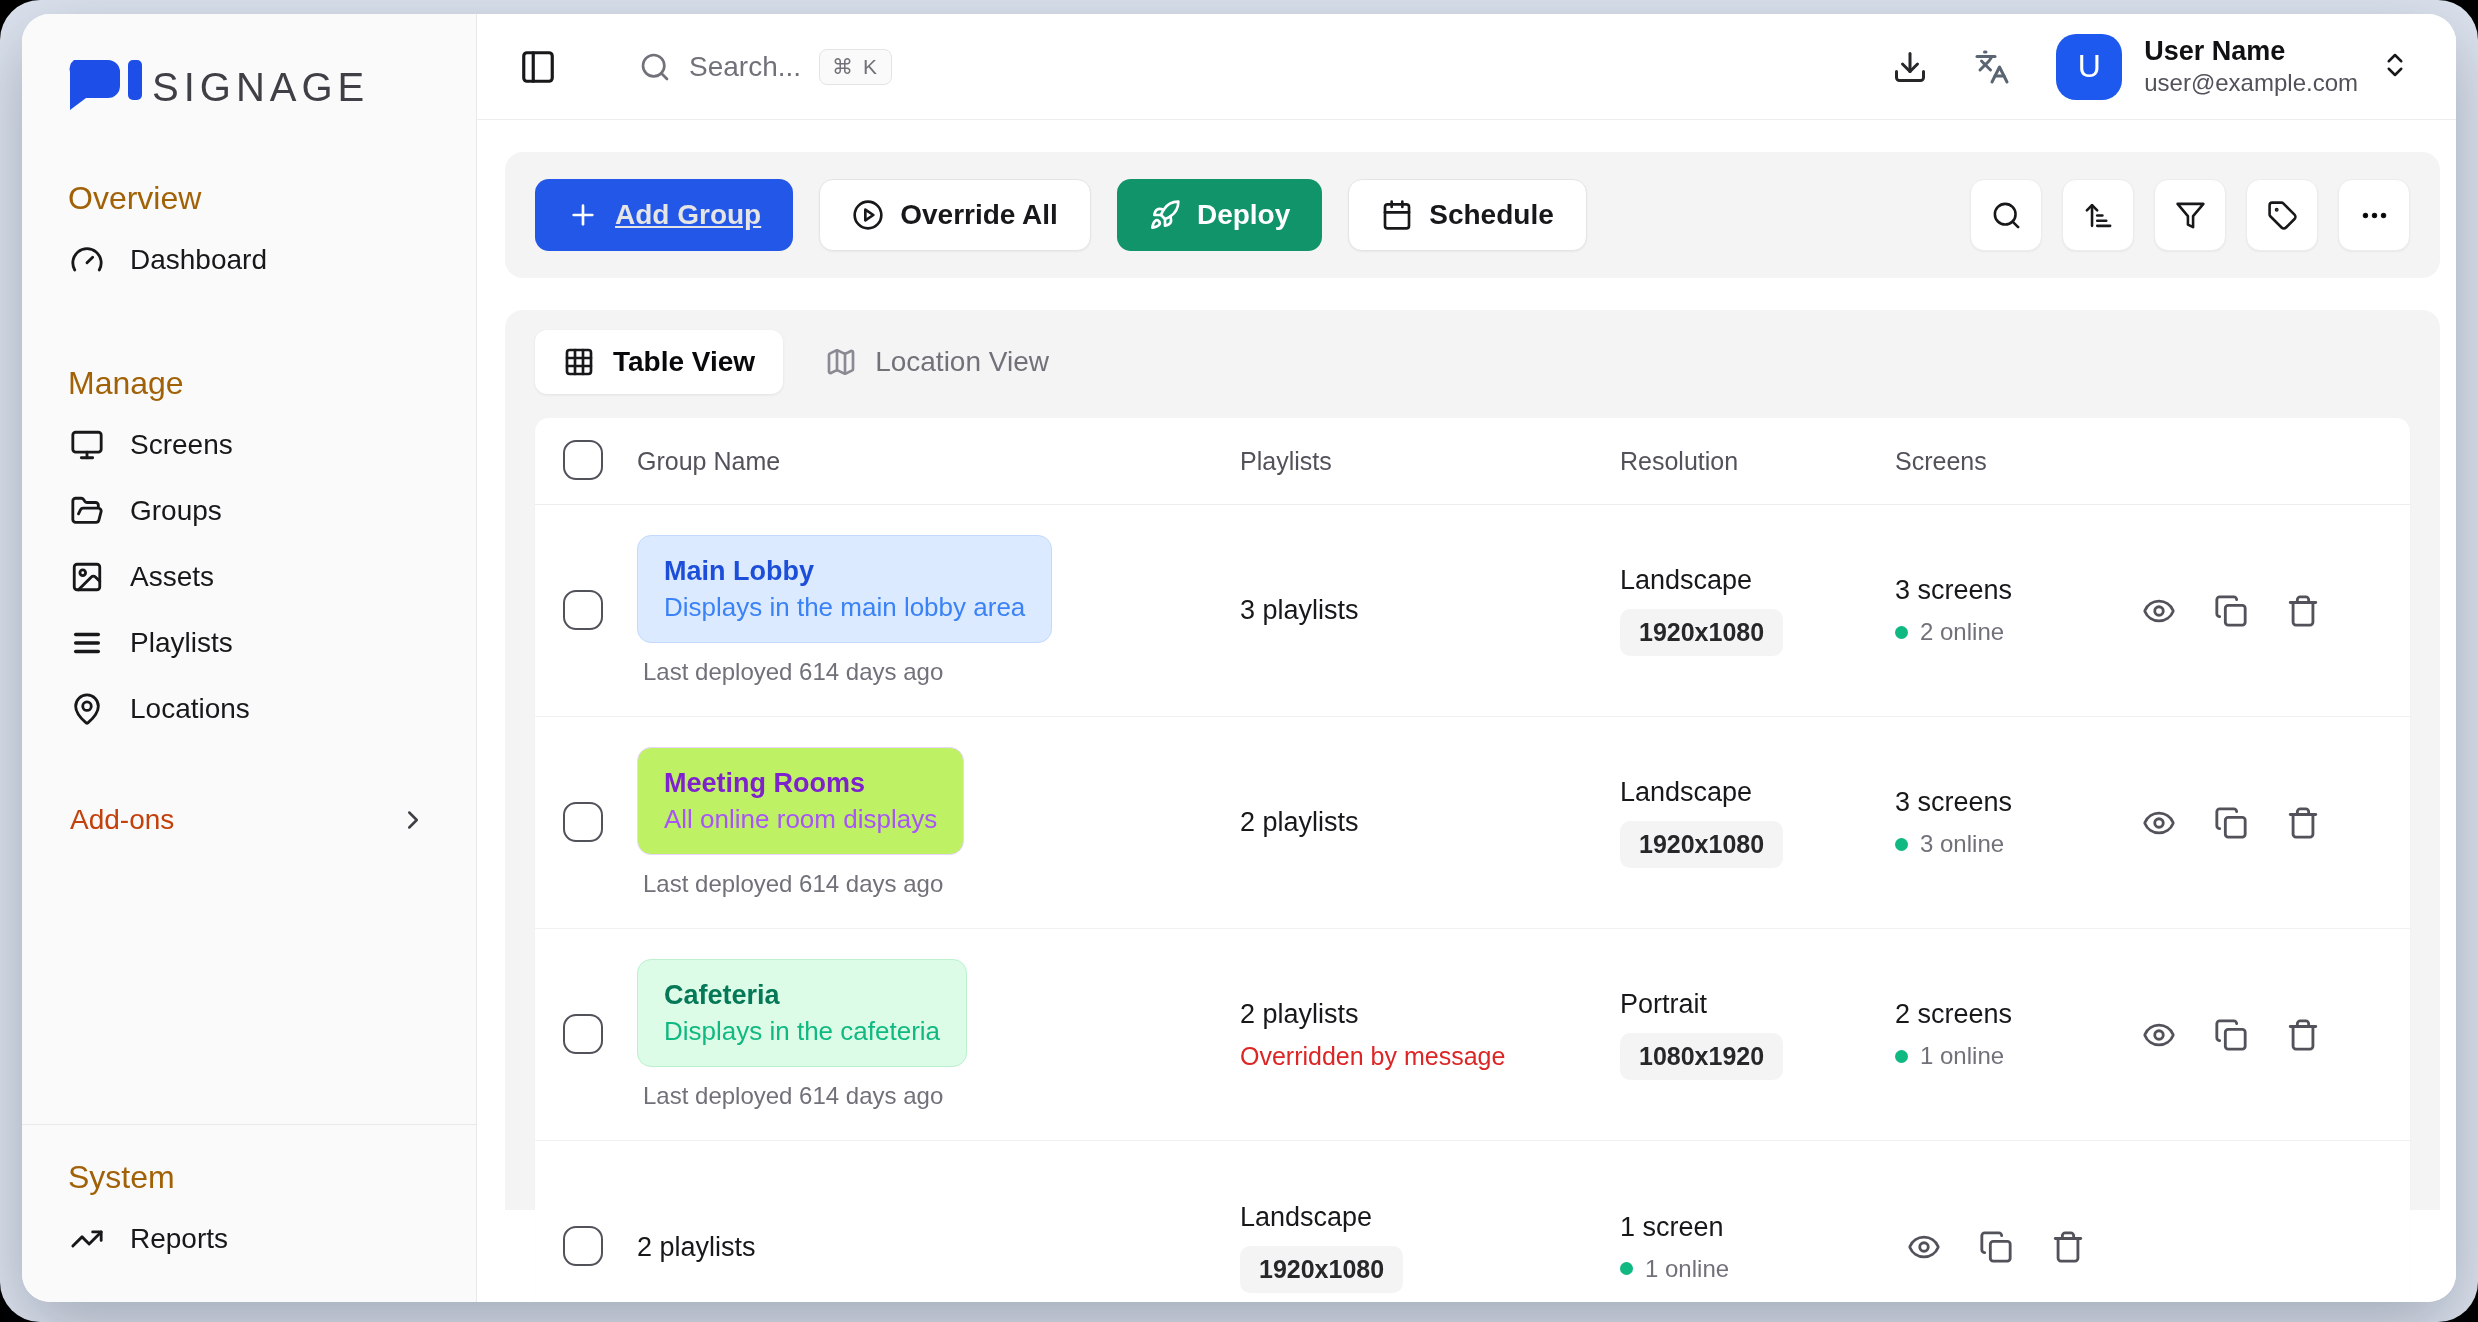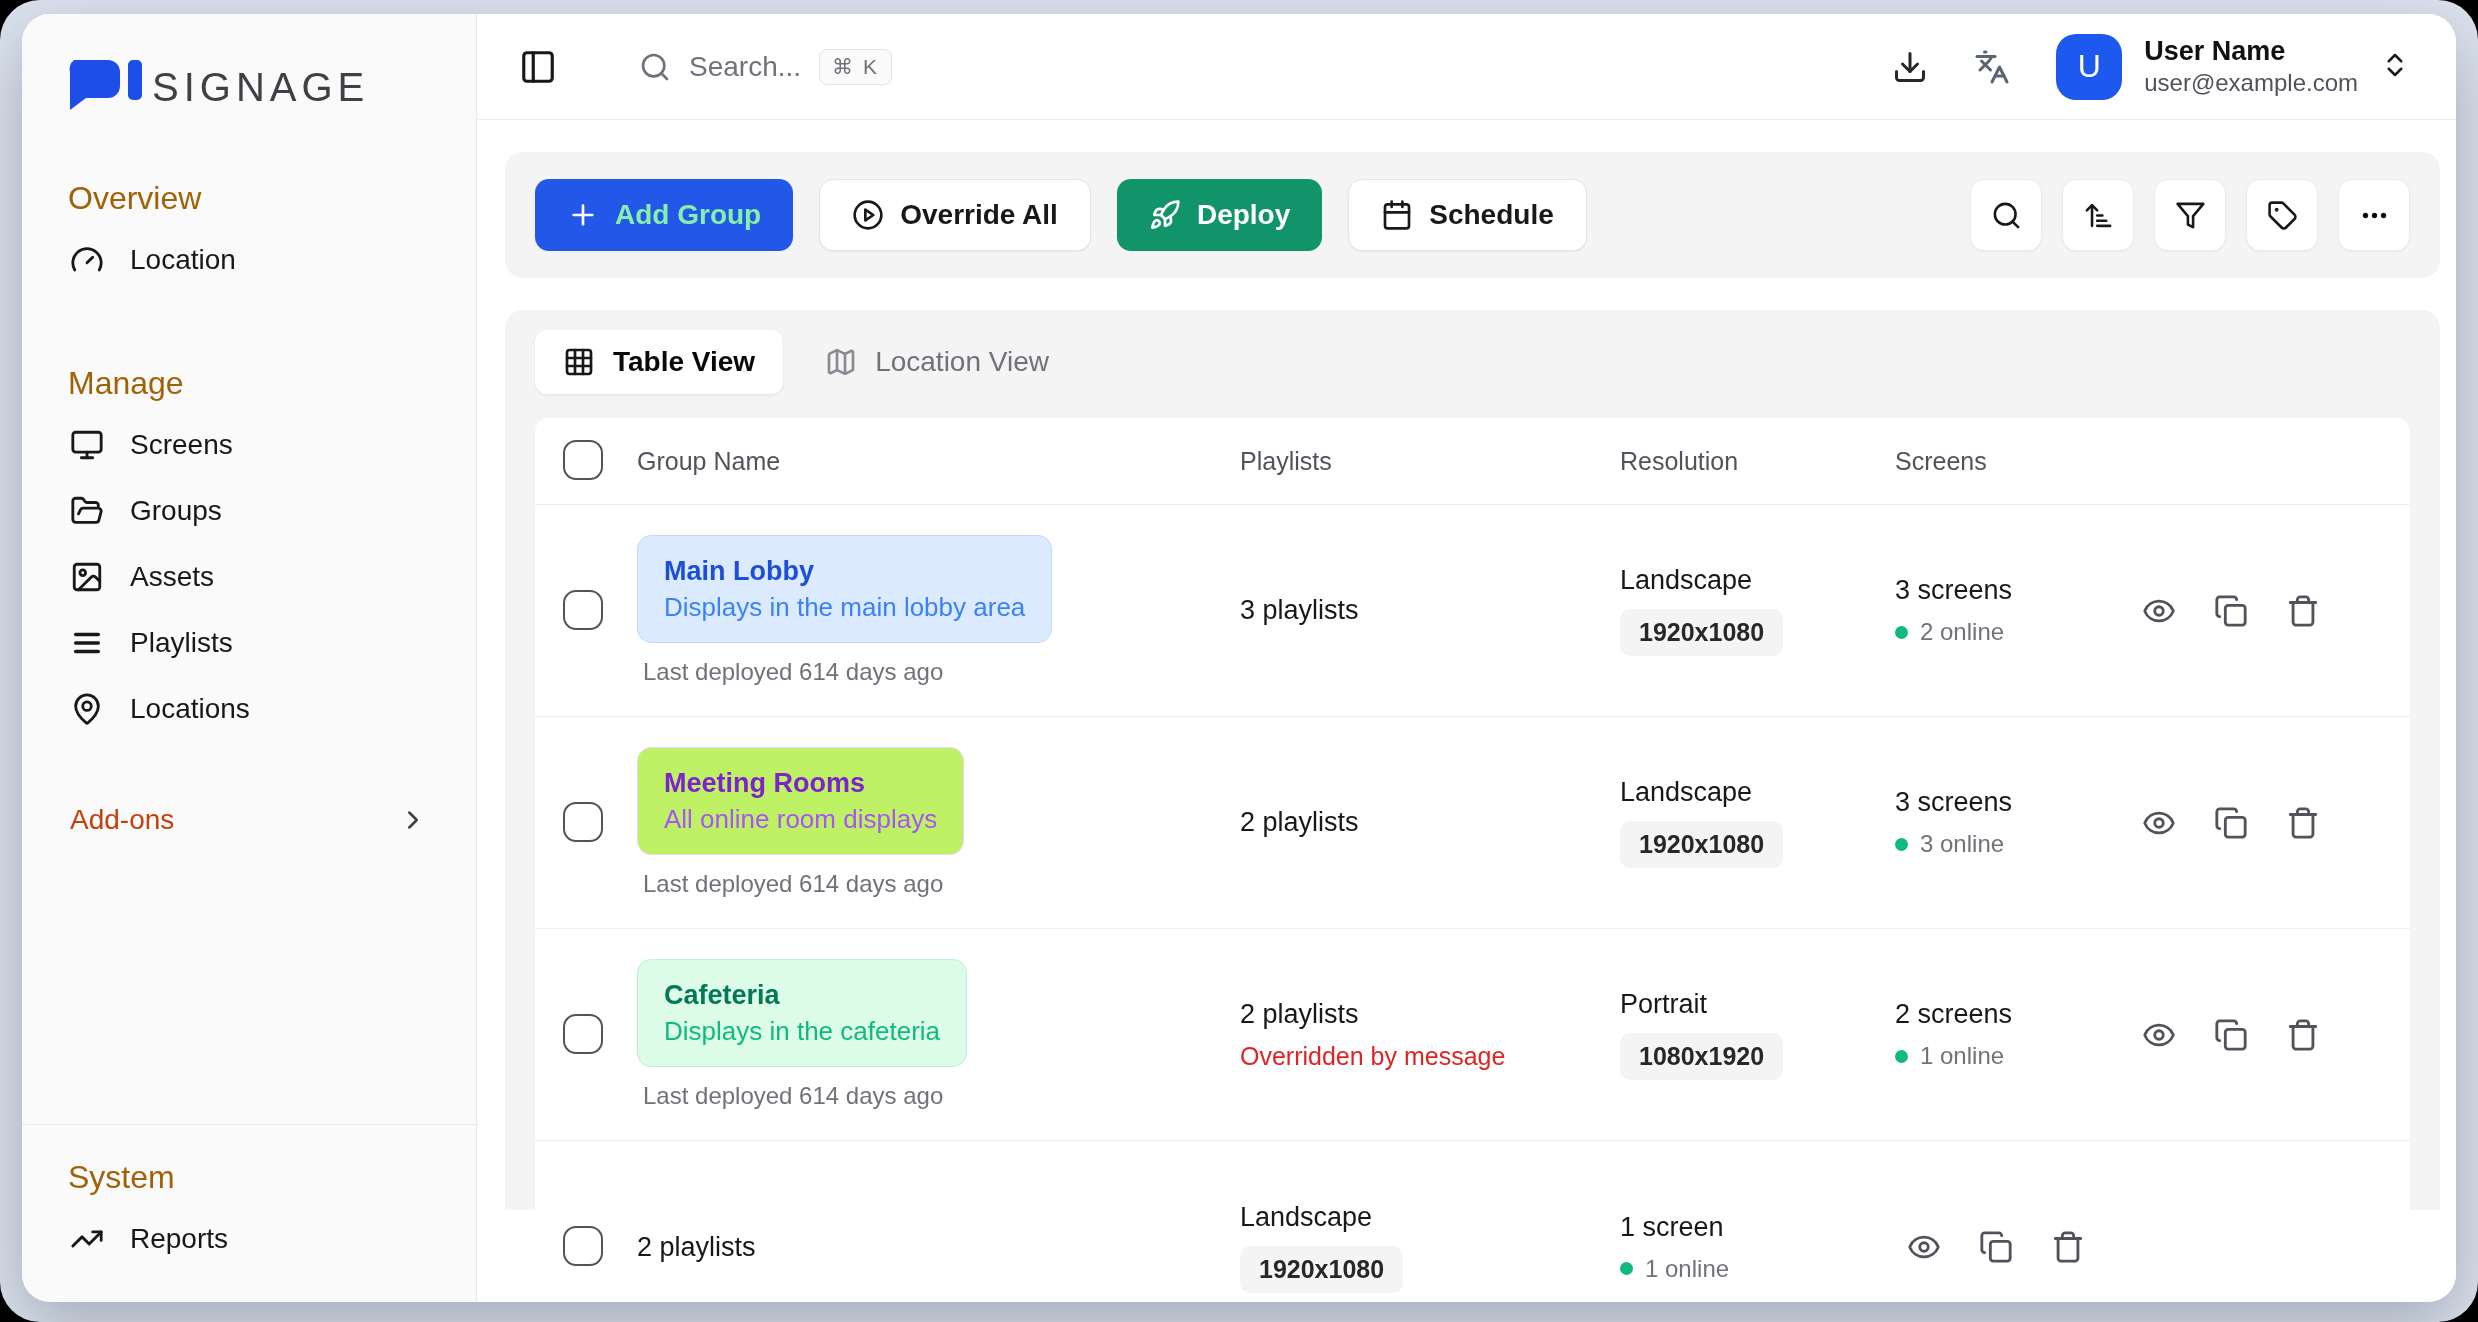--- a/index.html
+++ b/index.html
@@ -53,21 +53,21 @@
   .content { flex:1; padding:32px 16px 0 28px; overflow:hidden; }
 
   
   .toolbar-card { background:#f4f4f5; border-radius:18px; padding:27px 30px; display:flex;
     align-items:center; justify-content:space-between; }
   .btn-row { display:flex; gap:26px; }
   .btn { height:72px; border-radius:14px; display:flex; align-items:center; gap:16px;
     font-size:28px; font-weight:600; padding:0 32px; cursor:pointer; border:none;
     font-family:"Liberation Sans", sans-serif; }
   .btn svg { width:32px; height:32px; }
-  .btn-primary { background:#2257e7; color:#86efac; }
+  .btn-primary { background:#2257e7; color:#e5e5e5;text-decoration:underline; }
   .btn-primary svg { stroke:#fff; }
   .btn-outline { background:#fff; color:#18181b; border:1px solid #e4e4e7;
     box-shadow:0 1px 2px rgba(0,0,0,.05); }
   .btn-outline svg { stroke:#18181b; }
   .btn-success { background:#12946a; color:#fff; }
   .btn-success svg { stroke:#fff; }
   .tool-icons { display:flex; gap:20px; }
   .tool-icon { width:72px; height:72px; background:#fff; border:1px solid #ececef;
     border-radius:14px; display:flex; align-items:center; justify-content:center;
     box-shadow:0 1px 2px rgba(0,0,0,.05); cursor:pointer; }
@@ -141,21 +141,21 @@
       <span class="logo-word">SIGNAGE</span>
     </div>
 
     <div class="side-group">
       <div class="section-label">Overview</div>
       <div class="side-item">
         <svg viewBox="0 0 24 24" fill="none" stroke-width="2" stroke-linecap="round" stroke-linejoin="round">
               <path d="m12 14 4-4"></path>
               <path d="M3.34 19a10 10 0 1 1 17.32 0"></path>
             </svg>
-        <span>Location</span>
+        <span>Dashboard</span>
       </div>
     </div>
 
     <div class="side-group" style="margin-top:72px;">
       <div class="section-label">Manage</div>
       <div class="side-item">
         <svg viewBox="0 0 24 24" fill="none" stroke-width="2" stroke-linecap="round" stroke-linejoin="round">
               <rect width="20" height="14" x="2" y="3" rx="2"></rect>
               <line x1="8" x2="16" y1="21" y2="21"></line>
               <line x1="12" x2="12" y1="17" y2="21"></line>

